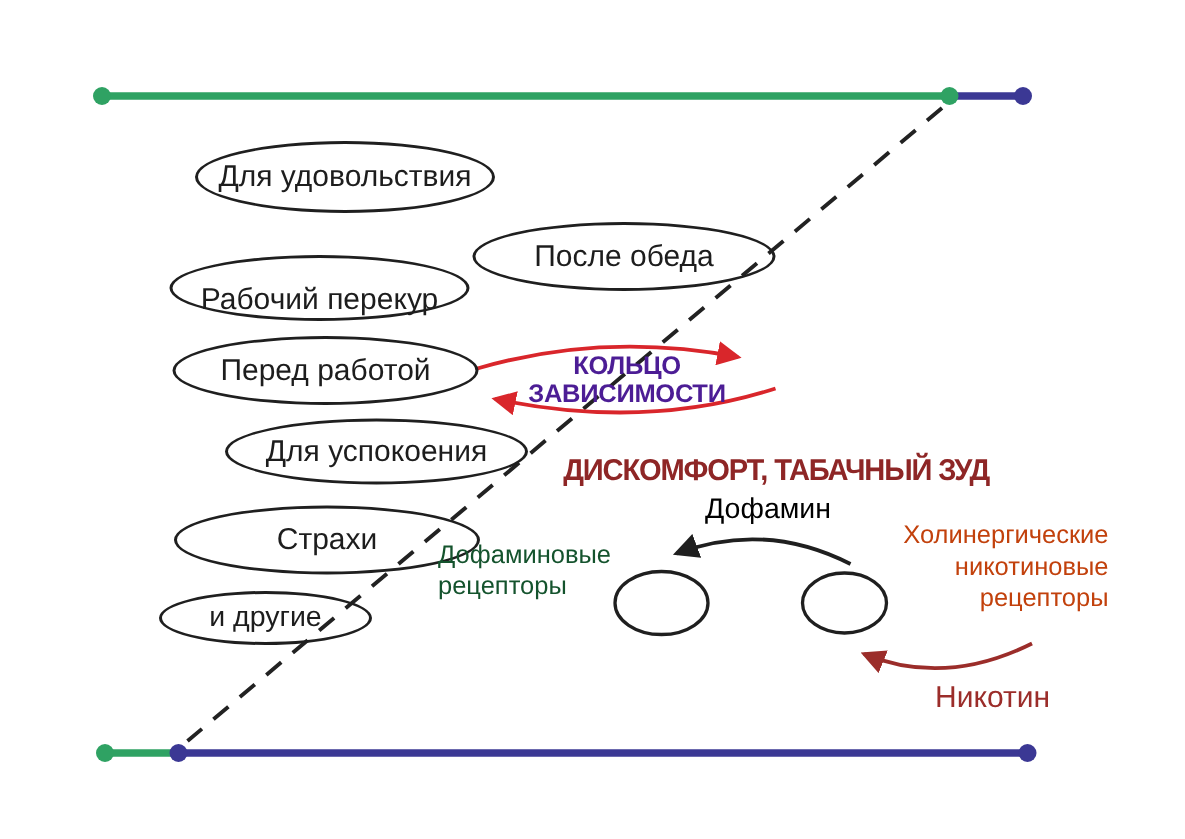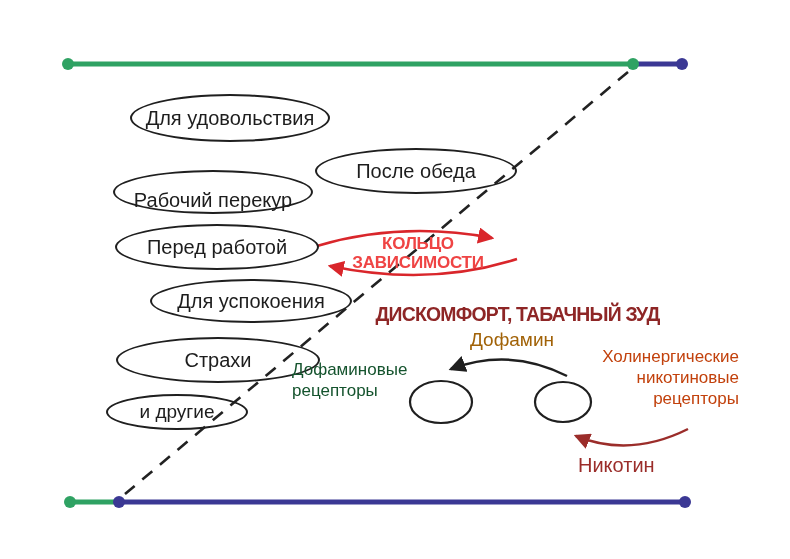--- a/index.html
+++ b/index.html
@@ -22,42 +22,42 @@
   .e3 { left:267px; top:148px; width:202px; height:46px; }
   .e4 { left:65px;  top:170px; width:200px; height:44px;align-items:flex-end; }
   .e5 { left:67px;  top:224px; width:204px; height:46px; }
   .e6 { left:102px; top:279px; width:202px; height:44px; }
   .e7 { left:68px;  top:337px; width:204px; height:46px; }
   .e8 { left:58px;  top:394px; width:142px; height:36px; font-size:19px; }
 
   .txt { position:absolute; }
   .ring-label {
     left:330px; top:234px; width:176px; text-align:center;
-    color:#ef4444; font-weight:bold; font-size:17px; line-height:1.14;
+    color:#4c1d95; font-weight:bold; font-size:17px; line-height:1.14;
     letter-spacing:-0.2px;
   }
   .discomfort {
     left:355px; top:303px; width:325px; text-align:center;
     color:#8e2626; font-size:20px; font-weight:bold; letter-spacing:-0.8px;
     transform:scaleX(0.97); transform-origin:center;
   }
   .dopamine {
     left:452px; top:329px; width:120px; text-align:center;
-    color:#a16207; font-size:19px;
+    color:#000000; font-size:19px;
   }
   .dop-receptors {
     left:292px; top:360px; color:#14532d; font-size:17px;
     line-height:1.22; white-space:pre-line; text-align:left;
   }
   .chol-receptors {
     left:538px; top:346px; width:201px; color:#c2410c; font-size:17px;
     line-height:1.24; white-space:pre-line; text-align:right;
   }
   .nicotine {
-    left:578px; top:454px; width:122px; text-align:left;
+    left:578px; top:454px; width:122px; text-align:right;
     color:#9b2d2a; font-size:20px;
   }
 </style>
 </head>
 <body>
 
 <div class="stage">
 
   <svg width="790" height="559" viewBox="0 0 790 559">
     <defs>

